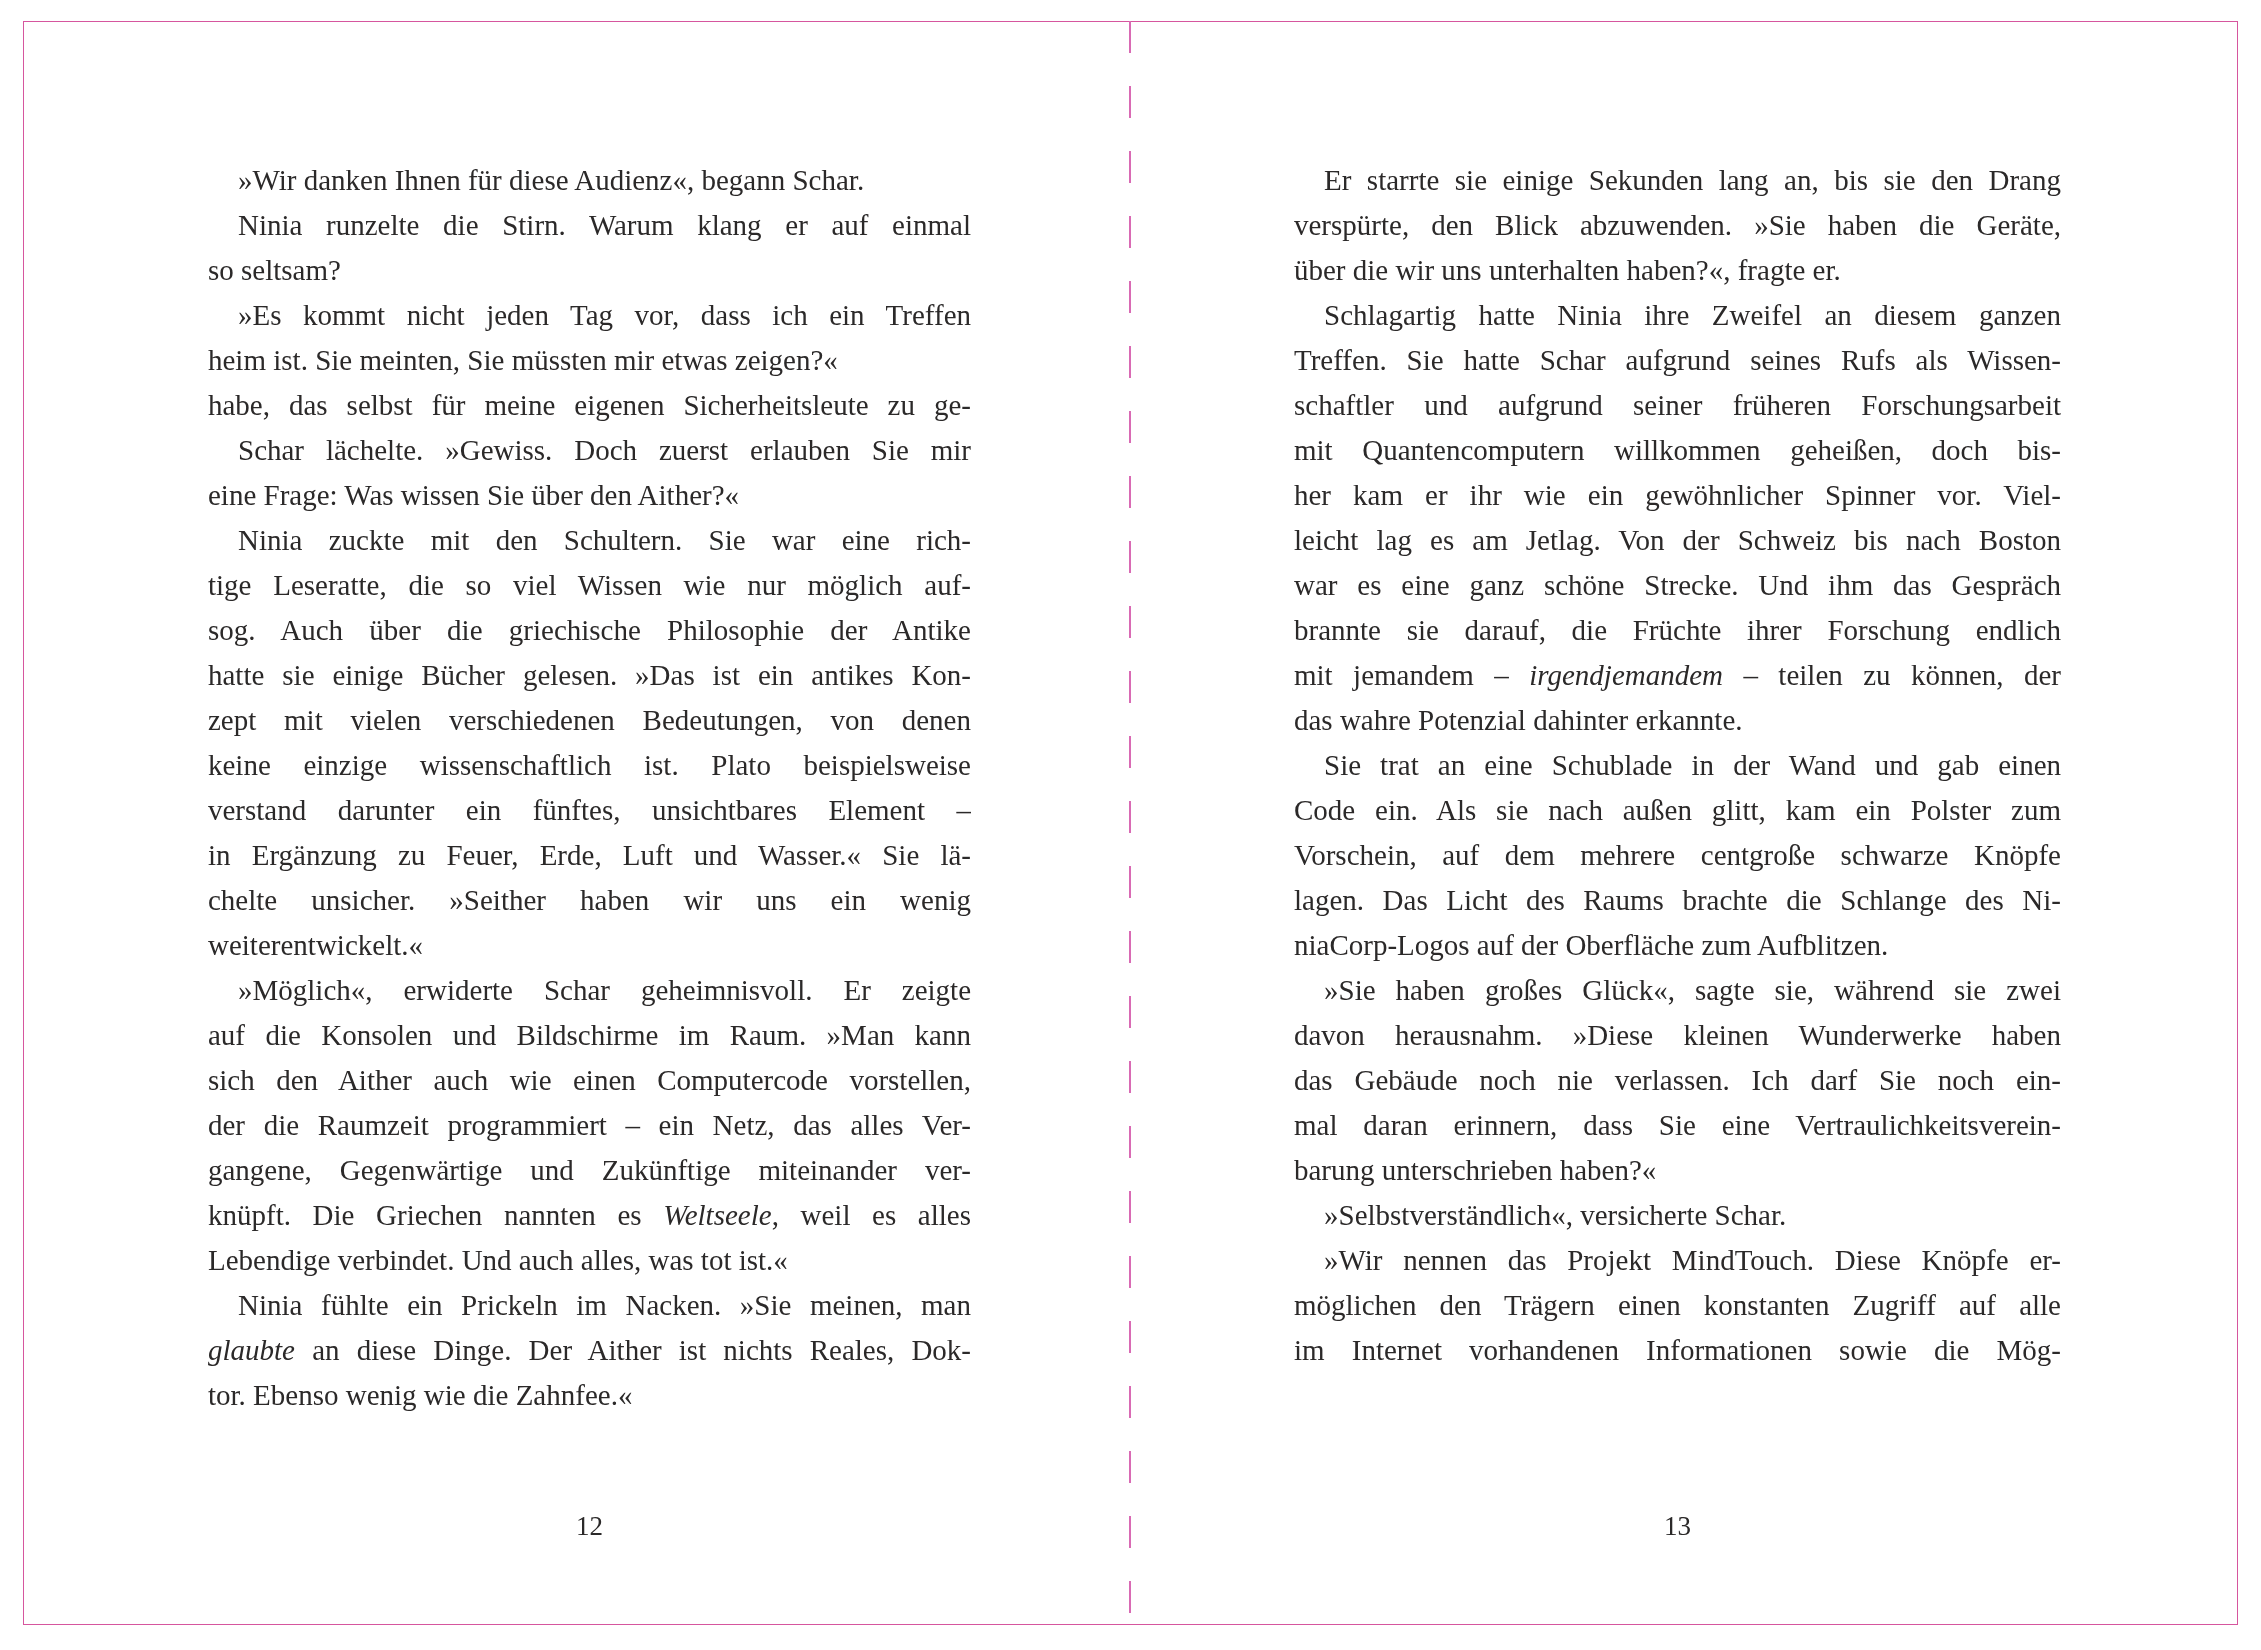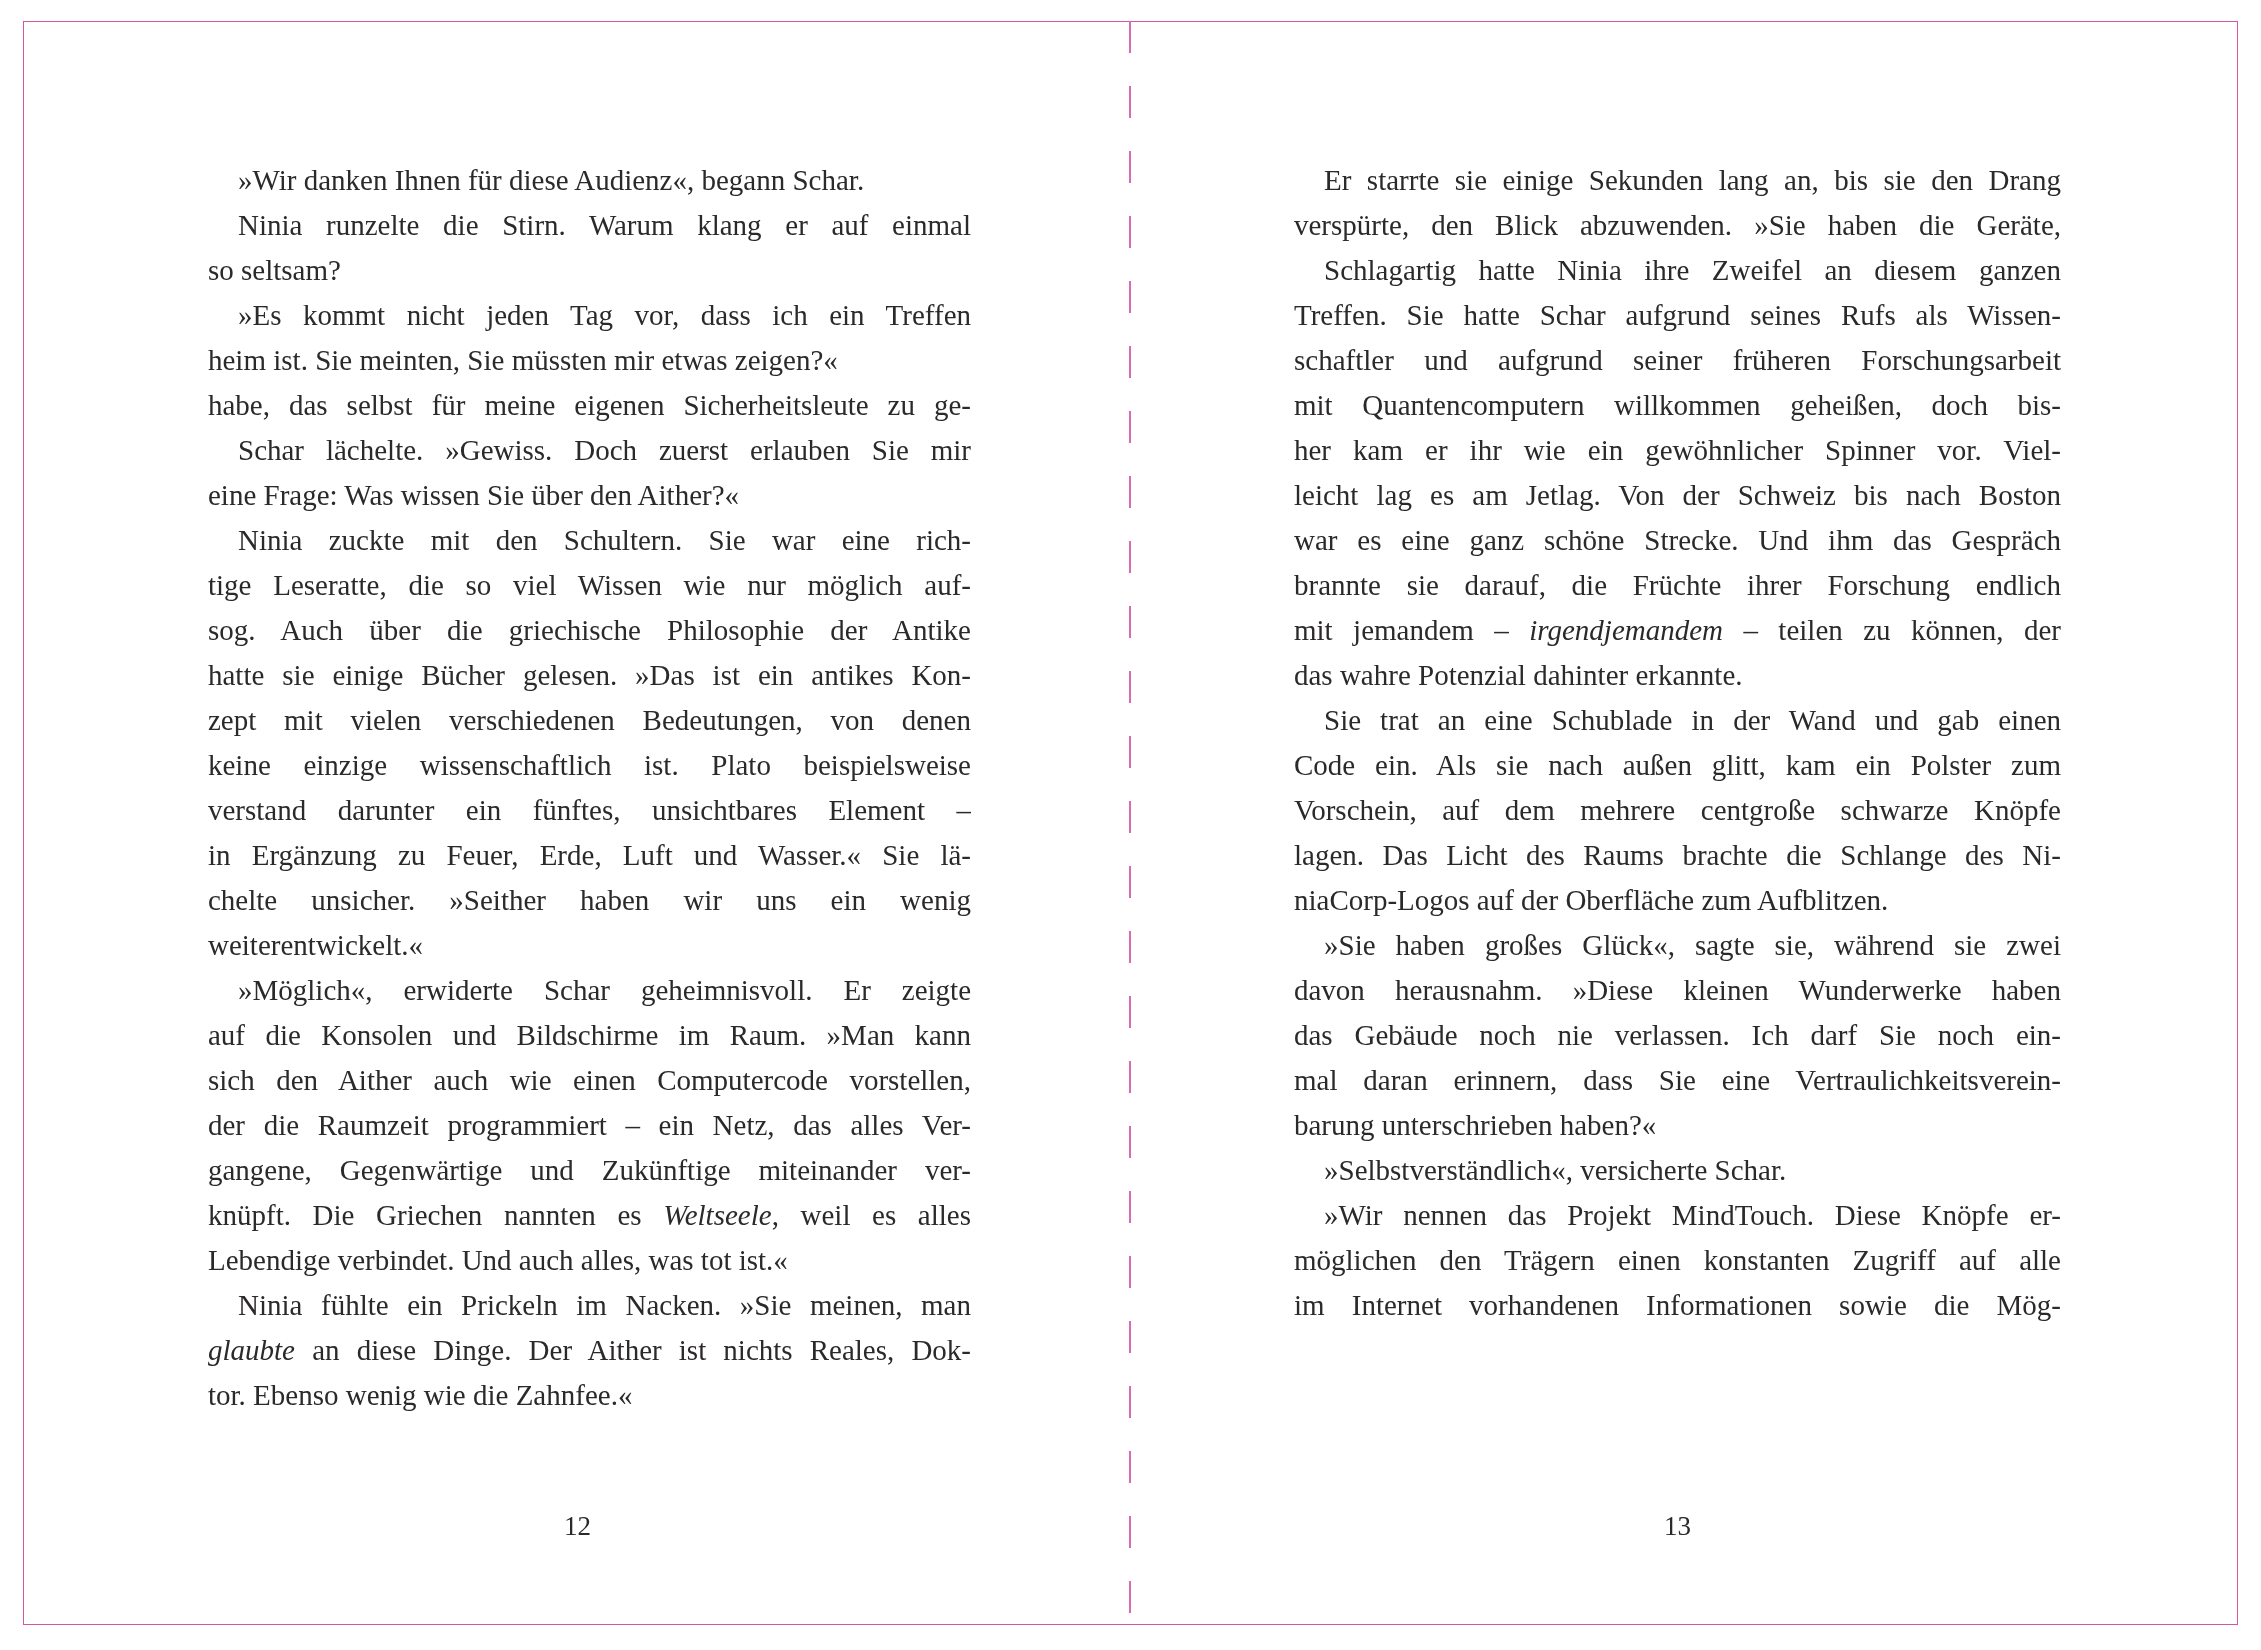--- a/index.html
+++ b/index.html
@@ -66,21 +66,21 @@
   .line i { font-style: italic; }
   .pagenum {
     position: absolute;
     top: 1504px;
     height: 45px;
     line-height: 45px;
     font-size: 27px;
     text-align: center;
     color: var(--text-color, #2b2929);
   }
-  .pagenum.left  { left: 196px;  width: 763px; text-align: center; }
+  .pagenum.left  { left: 208px;  width: 763px; text-align: center; }
   .pagenum.right { left: 1294px; width: 767px; }
 </style>
 </head>
 <body>
 
 <div class="spread">
   <div class="frame"></div>
   <div class="fold"></div>
 
   <div class="page-text left">
@@ -112,20 +112,21 @@
       <div class="line end">Lebendige verbindet. Und auch alles, was tot ist.«</div>
       <div class="line indent">Ninia fühlte ein Prickeln im Nacken. »Sie meinen, man</div>
       <div class="line"><i>glaubte</i> an diese Dinge. Der Aither ist nichts Reales, Dok-</div>
       <div class="line end">tor. Ebenso wenig wie die Zahnfee.«</div>
     </div>
 
   <div class="page-text right">
 
   <div class="line indent">Er starrte sie einige Sekunden lang an, bis sie den Drang</div>
       <div class="line">verspürte, den Blick abzuwenden. »Sie haben die Geräte,</div>
+      <div class="line end">über die wir uns unterhalten haben?«, fragte er.</div>
       <div class="line indent">Schlagartig hatte Ninia ihre Zweifel an diesem ganzen</div>
       <div class="line">Treffen. Sie hatte Schar aufgrund seines Rufs als Wissen-</div>
       <div class="line">schaftler und aufgrund seiner früheren Forschungsarbeit</div>
       <div class="line">mit Quantencomputern willkommen geheißen, doch bis-</div>
       <div class="line">her kam er ihr wie ein gewöhnlicher Spinner vor. Viel-</div>
       <div class="line">leicht lag es am Jetlag. Von der Schweiz bis nach Boston</div>
       <div class="line">war es eine ganz schöne Strecke. Und ihm das Gespräch</div>
       <div class="line">brannte sie darauf, die Früchte ihrer Forschung endlich</div>
       <div class="line">mit jemandem – <i>irgendjemandem</i> – teilen zu können, der</div>
       <div class="line end">das wahre Potenzial dahinter erkannte.</div>

